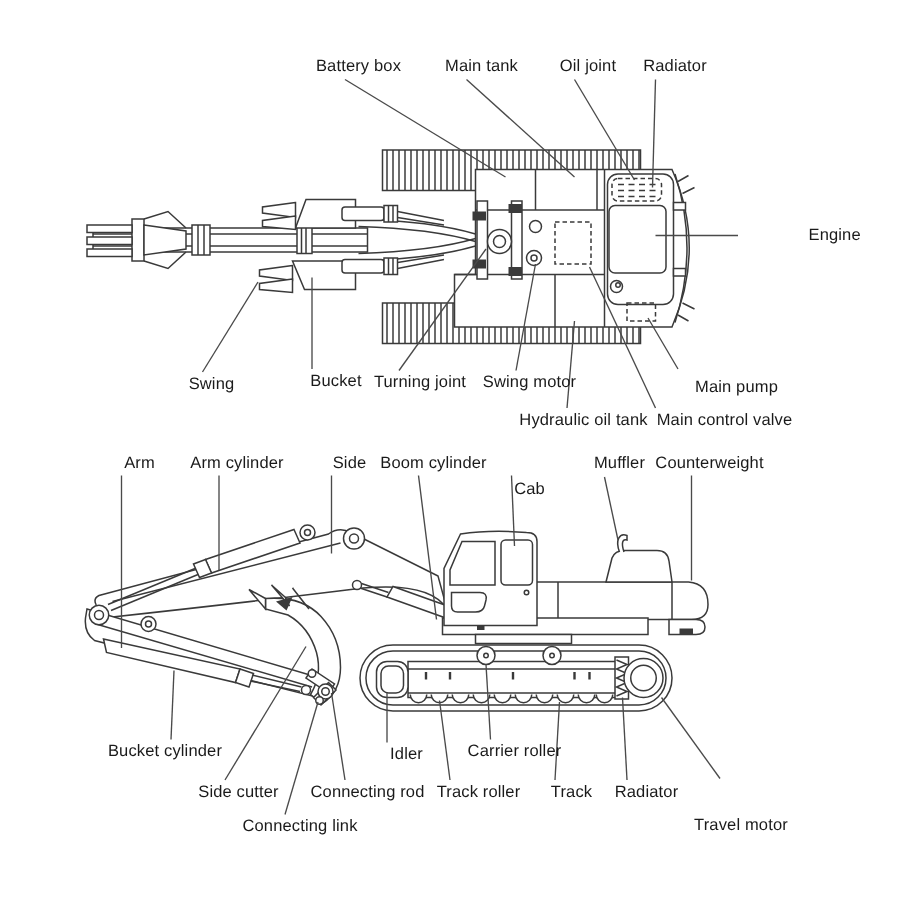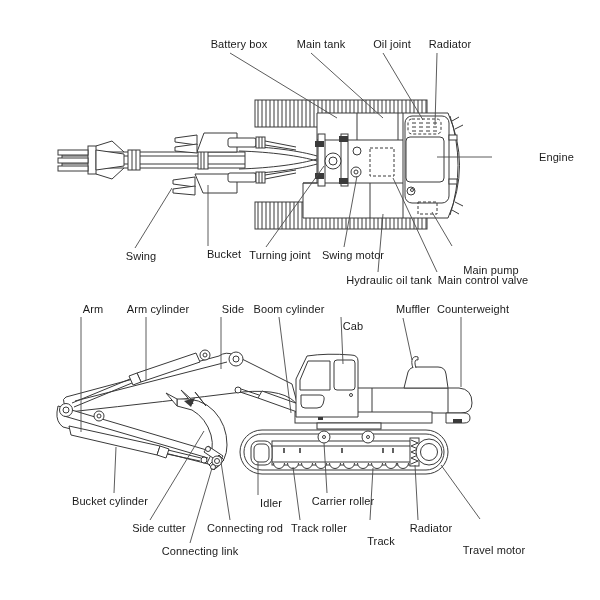--- a/index.html
+++ b/index.html
@@ -248,35 +248,35 @@
 
 <div class="lbl" style="left:227px;top:38px">Battery box</div>
 <div class="lbl" style="left:309px;top:38px">Main tank</div>
 <div class="lbl" style="left:380px;top:38px">Oil joint</div>
 <div class="lbl" style="left:438px;top:38px">Radiator</div>
 <div class="lbl la" style="left:495px;top:151px">Engine</div>
 <div class="lbl" style="left:129px;top:250px">Swing</div>
 <div class="lbl" style="left:212px;top:248px">Bucket</div>
 <div class="lbl" style="left:268px;top:249px">Turning joint</div>
 <div class="lbl" style="left:341px;top:249px">Swing motor</div>
-<div class="lbl" style="left:479px;top:264px">Main pump</div>
+<div class="lbl" style="left:479px;top:252px">Main pump</div>
 <div class="lbl" style="left:377px;top:274px">Hydraulic oil tank</div>
 <div class="lbl" style="left:471px;top:274px">Main control valve</div>
 
 <div class="lbl" style="left:81px;top:303px">Arm</div>
 <div class="lbl" style="left:146px;top:303px">Arm cylinder</div>
 <div class="lbl" style="left:221px;top:303px">Side</div>
 <div class="lbl" style="left:277px;top:303px">Boom cylinder</div>
 <div class="lbl" style="left:341px;top:320px">Cab</div>
 <div class="lbl" style="left:401px;top:303px">Muffler</div>
 <div class="lbl" style="left:461px;top:303px">Counterweight</div>
 <div class="lbl" style="left:98px;top:495px">Bucket cylinder</div>
 <div class="lbl" style="left:259px;top:497px">Idler</div>
 <div class="lbl" style="left:331px;top:495px">Carrier roller</div>
 <div class="lbl" style="left:147px;top:522px">Side cutter</div>
 <div class="lbl" style="left:233px;top:522px">Connecting rod</div>
 <div class="lbl" style="left:307px;top:522px">Track roller</div>
-<div class="lbl" style="left:369px;top:535px">Track</div>
+<div class="lbl" style="left:369px;top:522px">Track</div>
 <div class="lbl" style="left:419px;top:522px">Radiator</div>
 <div class="lbl" style="left:482px;top:544px">Travel motor</div>
 <div class="lbl" style="left:188px;top:545px">Connecting link</div>
 
 </div>
 
 </body></html>

